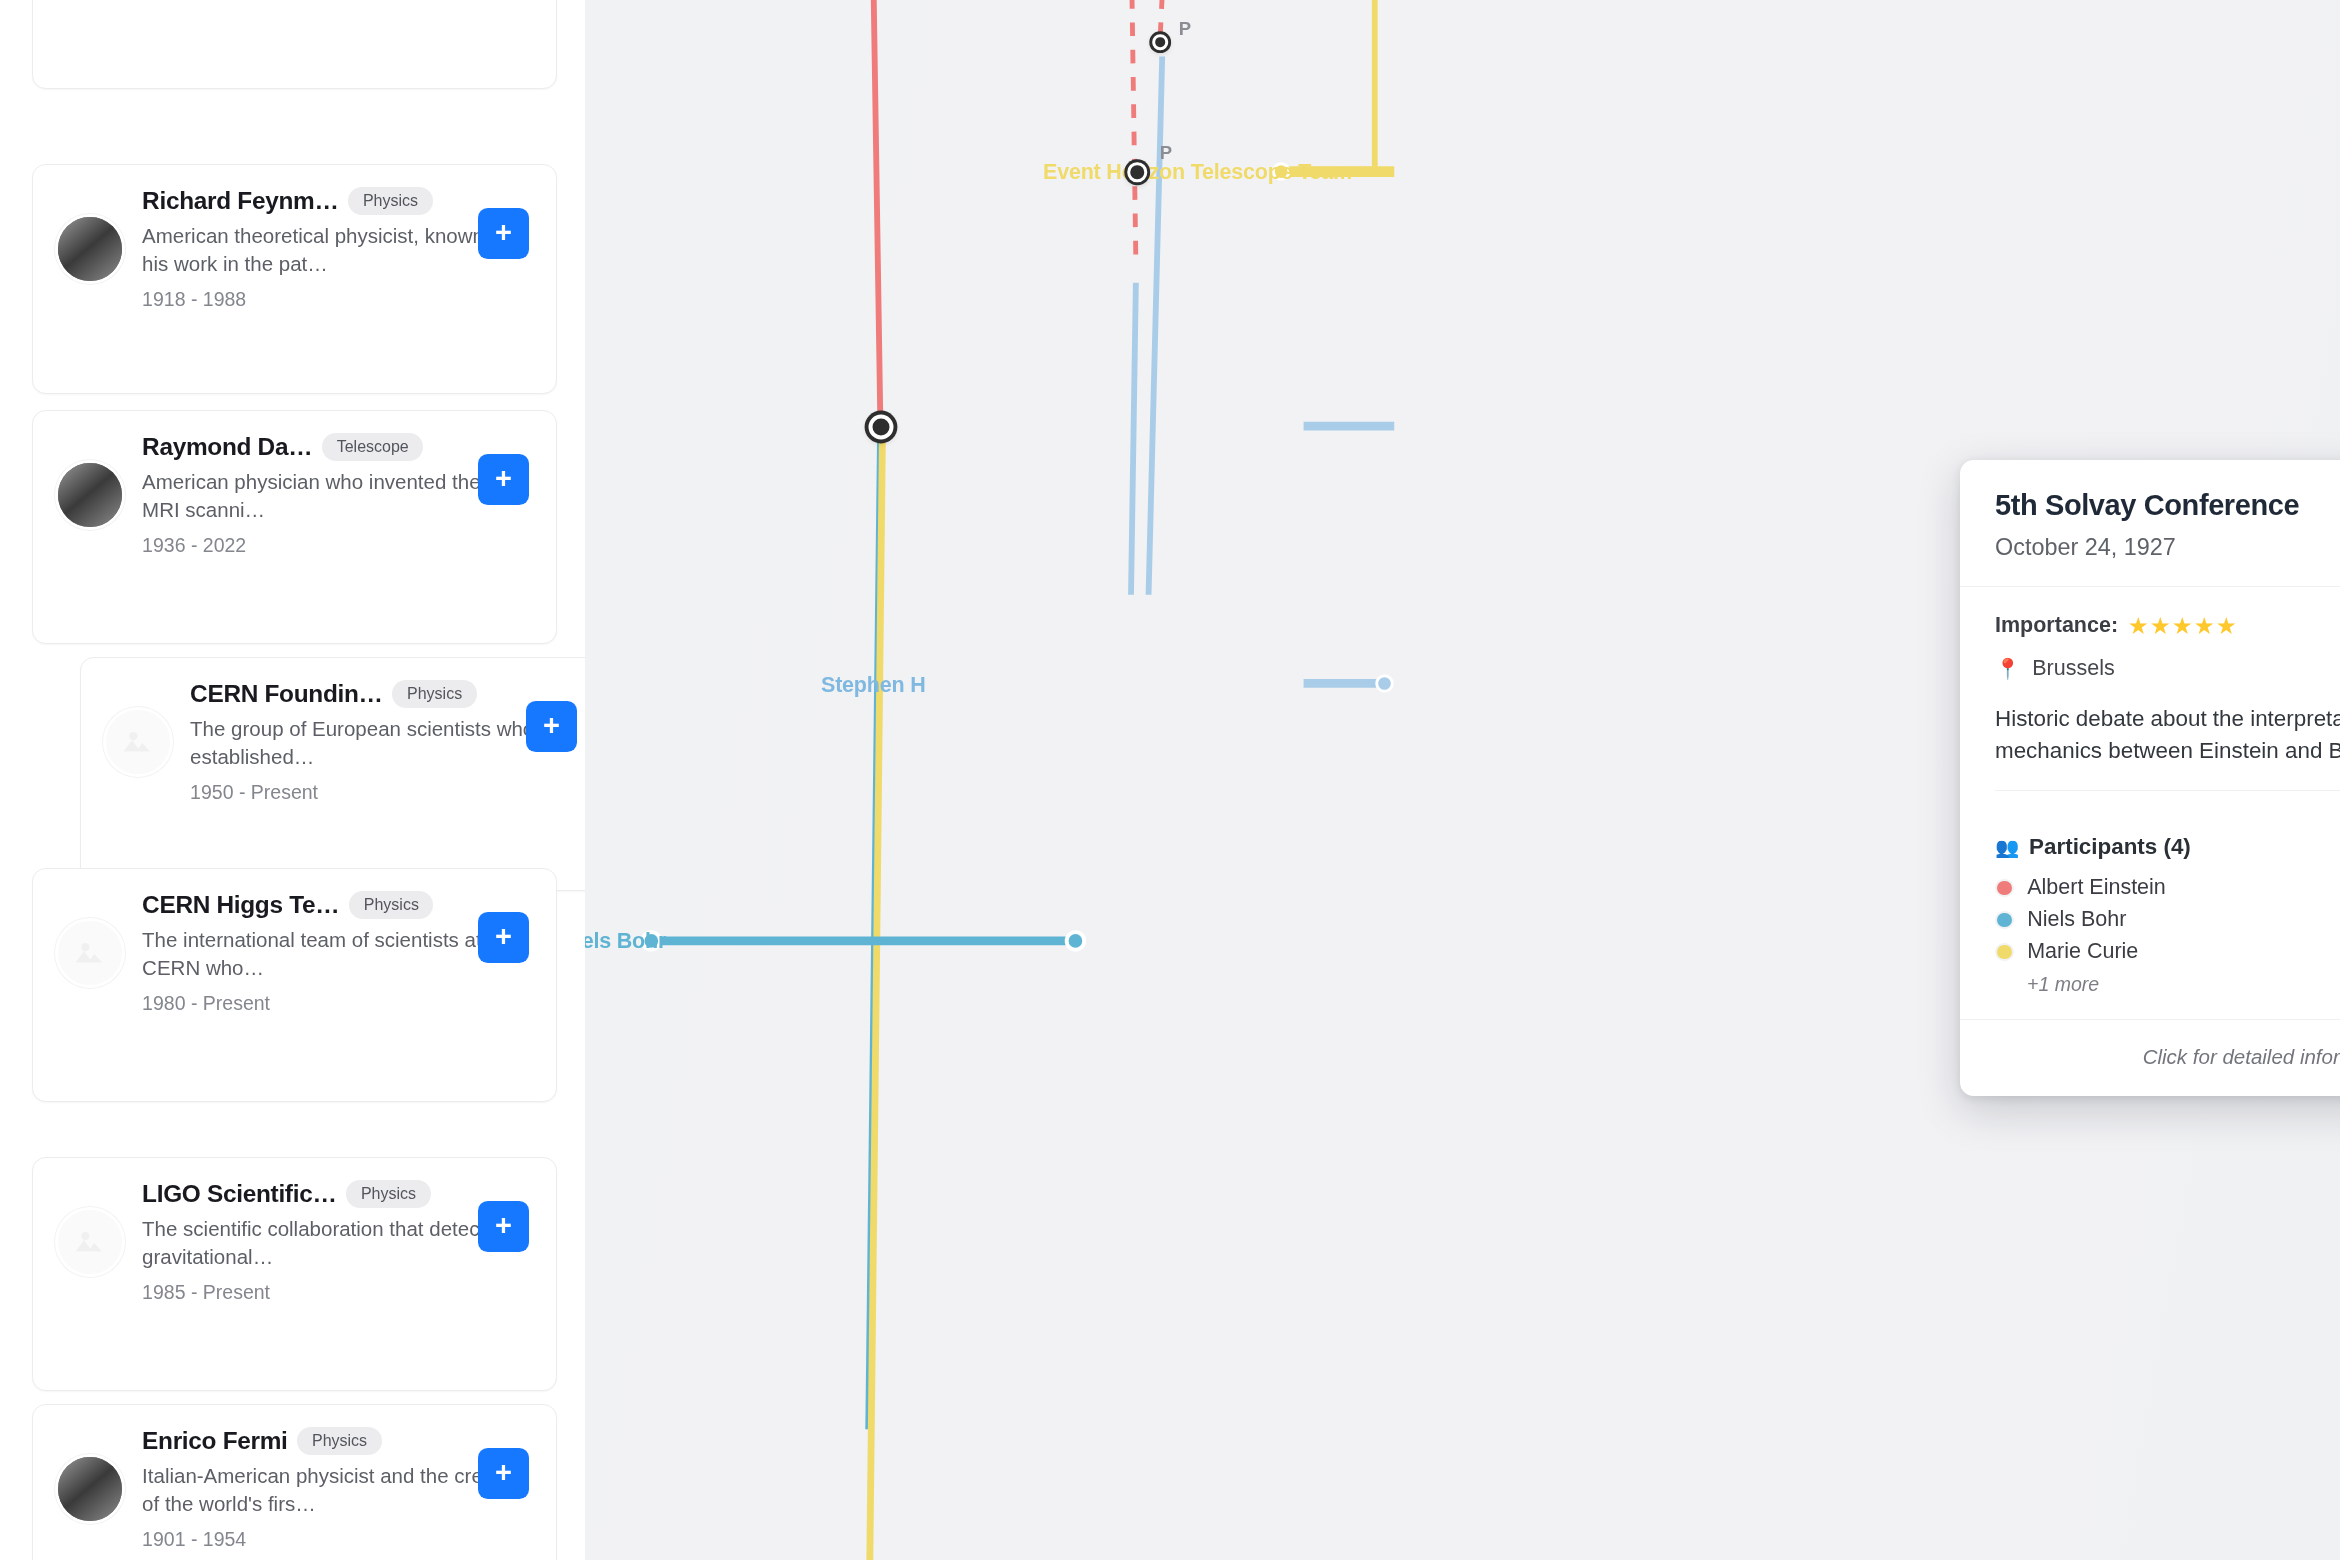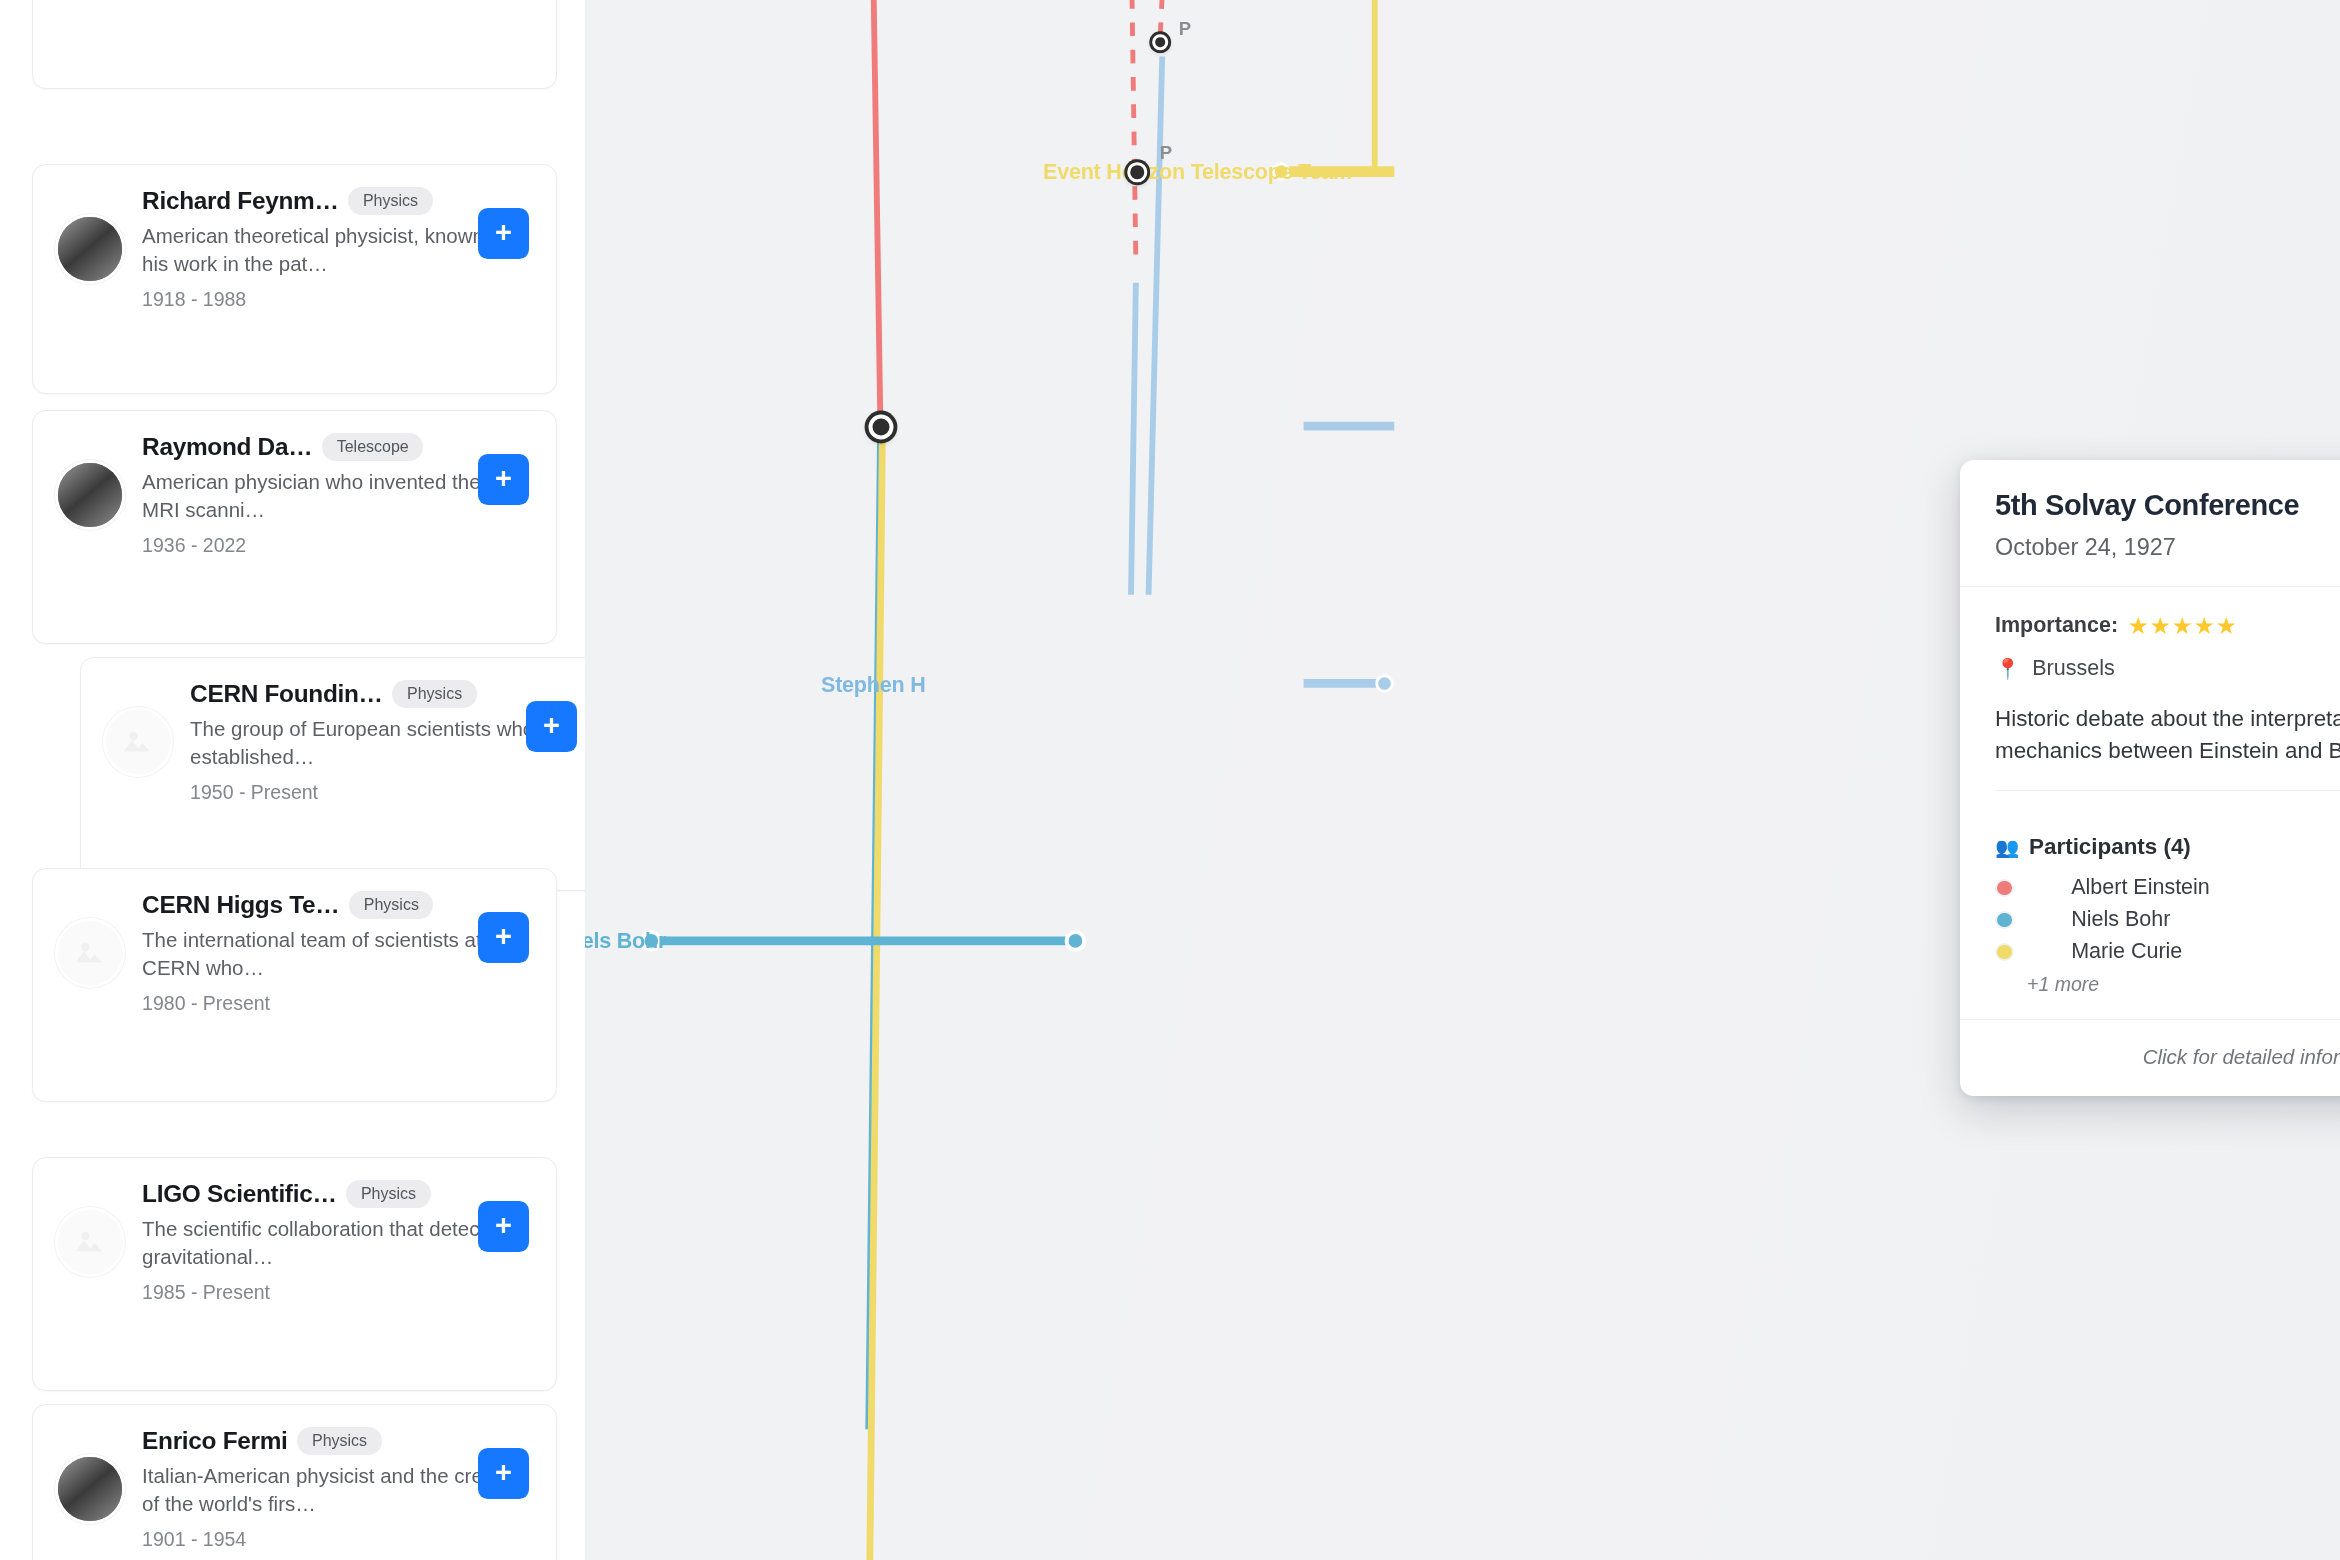--- a/index.html
+++ b/index.html
@@ -120,21 +120,21 @@
   .tt-loc { margin-top: 16.6px; font-size: 21.5px; color: #44474d; display:flex; align-items:center; gap: 11.7px; }
   .pin { font-size: 20.5px; }
   .tt-desc { margin-top: 21.5px; font-size: 22.4px; line-height: 32px; color: #33373e; }
   .tt-sep { height: 1px; background: #eef0f2; margin: 23.4px 0 0 0; }
   .tt-part { padding: 21.5px 35px 5.9px 35px; }
   .tt-part-h { font-size: 22.4px; font-weight: 700; color: #2b2f36; display:flex; align-items:center; gap: 9.8px; }
   .tt-part-h .pp { font-size: 19.5px; }
   .plist { margin-top: 11.7px; }
   .pitem { display: flex; align-items: center; gap: 13.7px; height: 32px; }
   .pdot { width: 18.5px; height: 18.5px; border-radius: 50%; border: 2px solid #f1f2f3; flex: 0 0 18.5px; }
-  .pname { font-size: 21.5px; color: #3a3d43; margin-left: 44px; }
+  .pname { font-size: 21.5px; color: #3a3d43; }
   .pmore { margin-top: 4.9px; margin-left: 32px; font-size: 19.5px; font-style: italic; color: #7b7e85; }
   .tt-foot {
     margin-top: 17.6px;
     border-top: 1px solid #eef0f2;
     padding: 25px 35px 27px 35px;
     text-align: center;
     font-size: 20.5px; font-style: italic; color: #72757c;
   }
 </style>
 </head>

